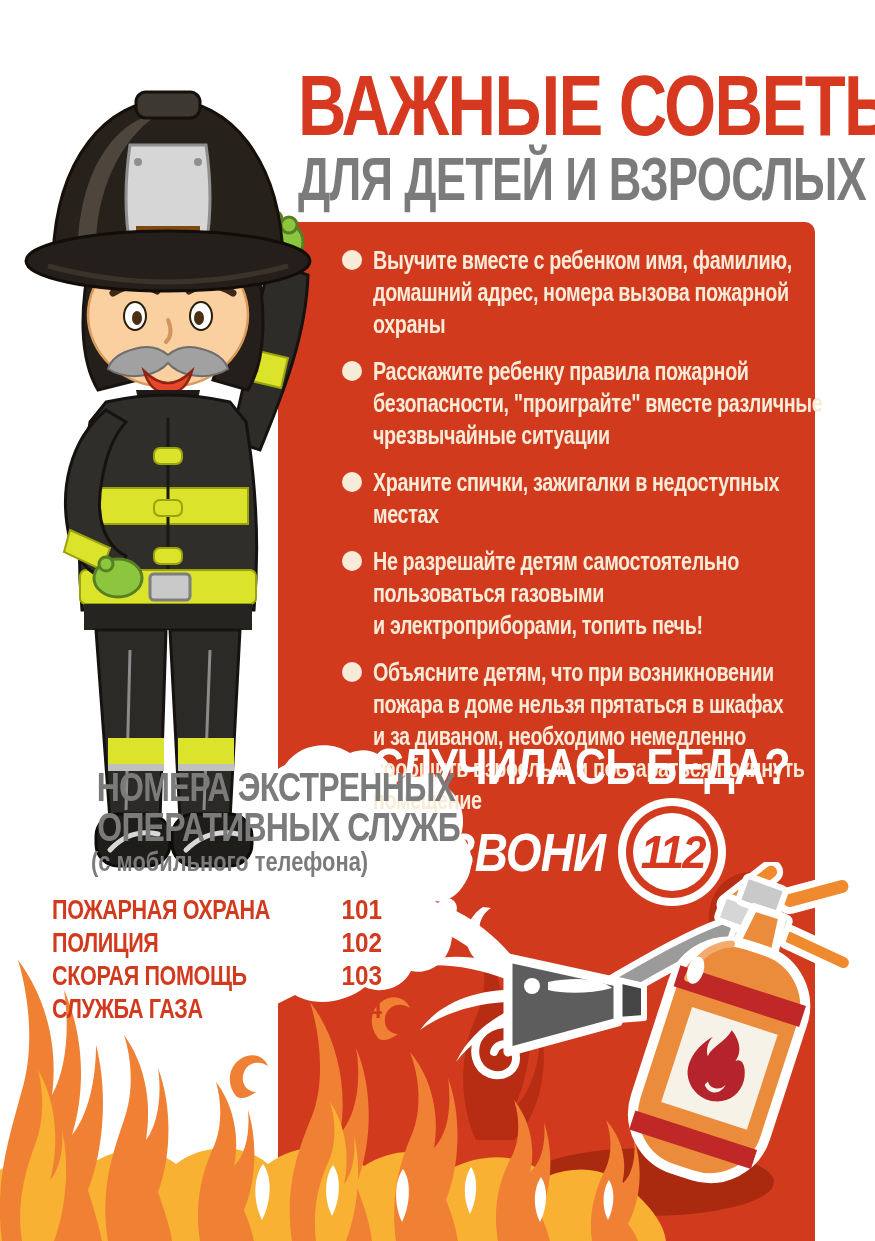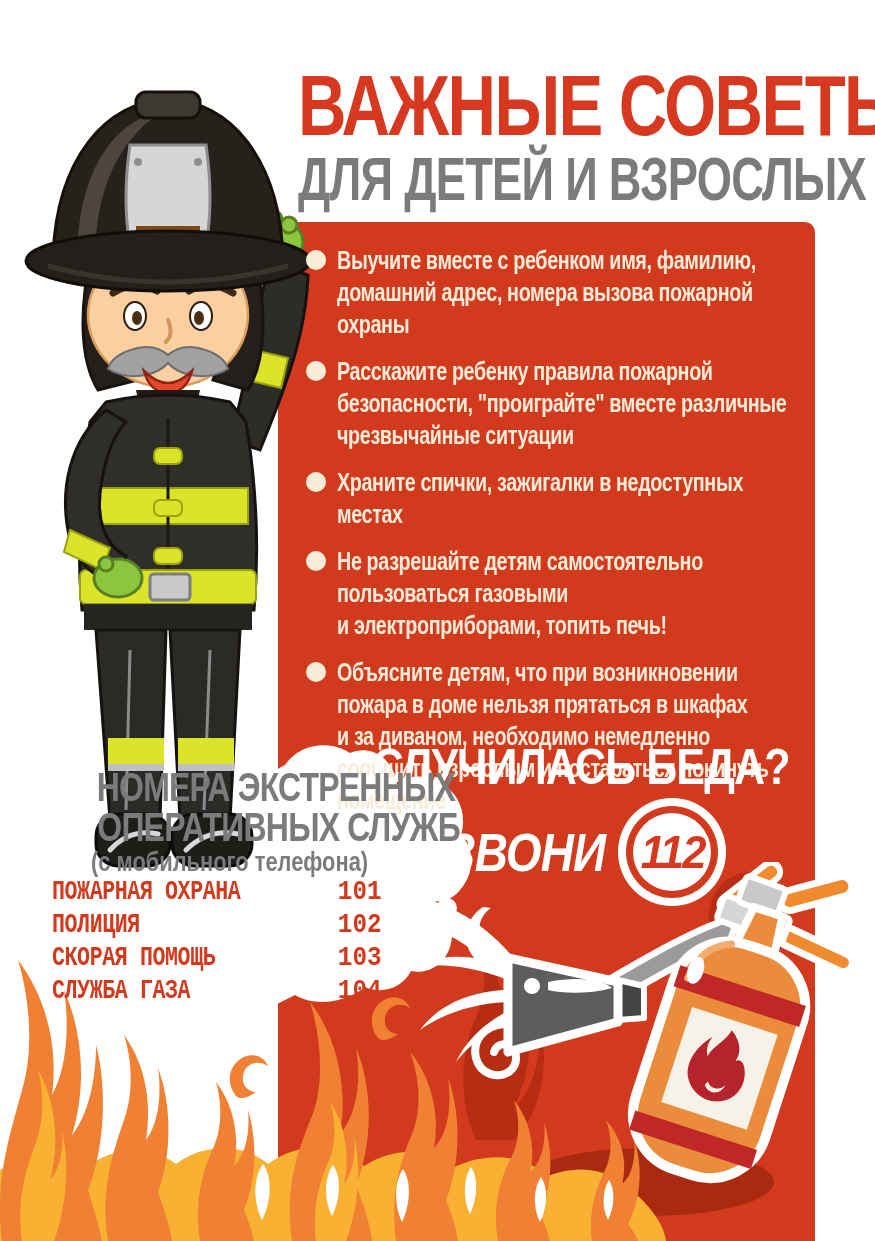--- a/index.html
+++ b/index.html
@@ -14,21 +14,21 @@
   
   .title1{position:absolute;left:298px;top:62px;z-index:9;font-size:86px;font-weight:700;
           color:#d6391f;letter-spacing:-2px;line-height:1;white-space:nowrap;
           transform:scaleX(.78);transform-origin:left top;}
   .title2{position:absolute;left:298px;top:148px;z-index:9;font-size:62px;font-weight:700;
           color:#7b7b7b;letter-spacing:-1px;line-height:1;white-space:nowrap;
           transform:scaleX(.73);transform-origin:left top;}
 
   
   .tips{position:absolute;left:306px;top:244px;width:505px;z-index:9;}
-  .tip{display:flex;margin-bottom:15px;}
+  .tip{display:flex;margin-bottom:15px;padding-left:36px;}
   .tip .dot{flex:none;width:20px;height:20px;border-radius:50%;background:#f8ecd9;
             margin:6px 11px 0 0;}
   .tip .lines{color:#f8ecd9;font-size:26px;font-weight:700;line-height:32px;
               letter-spacing:-.5px;white-space:nowrap;
               transform:scaleX(.76);transform-origin:left top;}
 
   
   .alarm{position:absolute;left:278px;top:738px;width:512px;text-align:right;z-index:9;}
   .alarm span{display:inline-block;font-size:50px;font-weight:700;color:#ffffff;
               letter-spacing:-1px;white-space:nowrap;
@@ -44,21 +44,21 @@
   .badge span{font-size:46px;font-weight:700;color:#d6391f;letter-spacing:-2px;
               transform:scaleX(.95);}
 
   
   .emg{position:absolute;left:52px;top:767px;width:330px;text-align:left;z-index:9;}
   .emg-h{font-size:40px;font-weight:700;color:#7b7b7b;line-height:40px;white-space:nowrap;}
   .emg-h span{display:inline-block;transform:scaleX(.8);transform-origin:center top;
               letter-spacing:-1px;}
   .emg-sub{font-size:28px;font-weight:700;color:#7b7b7b;line-height:30px;white-space:nowrap;}
   .emg-sub span{display:inline-block;transform:scaleX(.78);transform-origin:center top;}
-  .emg-list{margin-top:0;font-family:Liberation Mono, monospace;}
+  .emg-list{margin-top:18px;}
   .emg-row{display:flex;justify-content:space-between;align-items:baseline;height:33px;}
   .emg-name{font-size:27px;font-weight:700;color:#d23a1e;letter-spacing:-.5px;
             white-space:nowrap;transform:scaleX(.8);transform-origin:left top;}
   .emg-num{font-size:27px;font-weight:700;color:#d23a1e;
            transform:scaleX(.9);transform-origin:right top;}
 
   
   .cloud-svg{left:225px;top:735px;z-index:5;}
   .under-svg{left:380px;top:862px;z-index:3;}
   .flames-svg{left:0;top:920px;z-index:7;}

